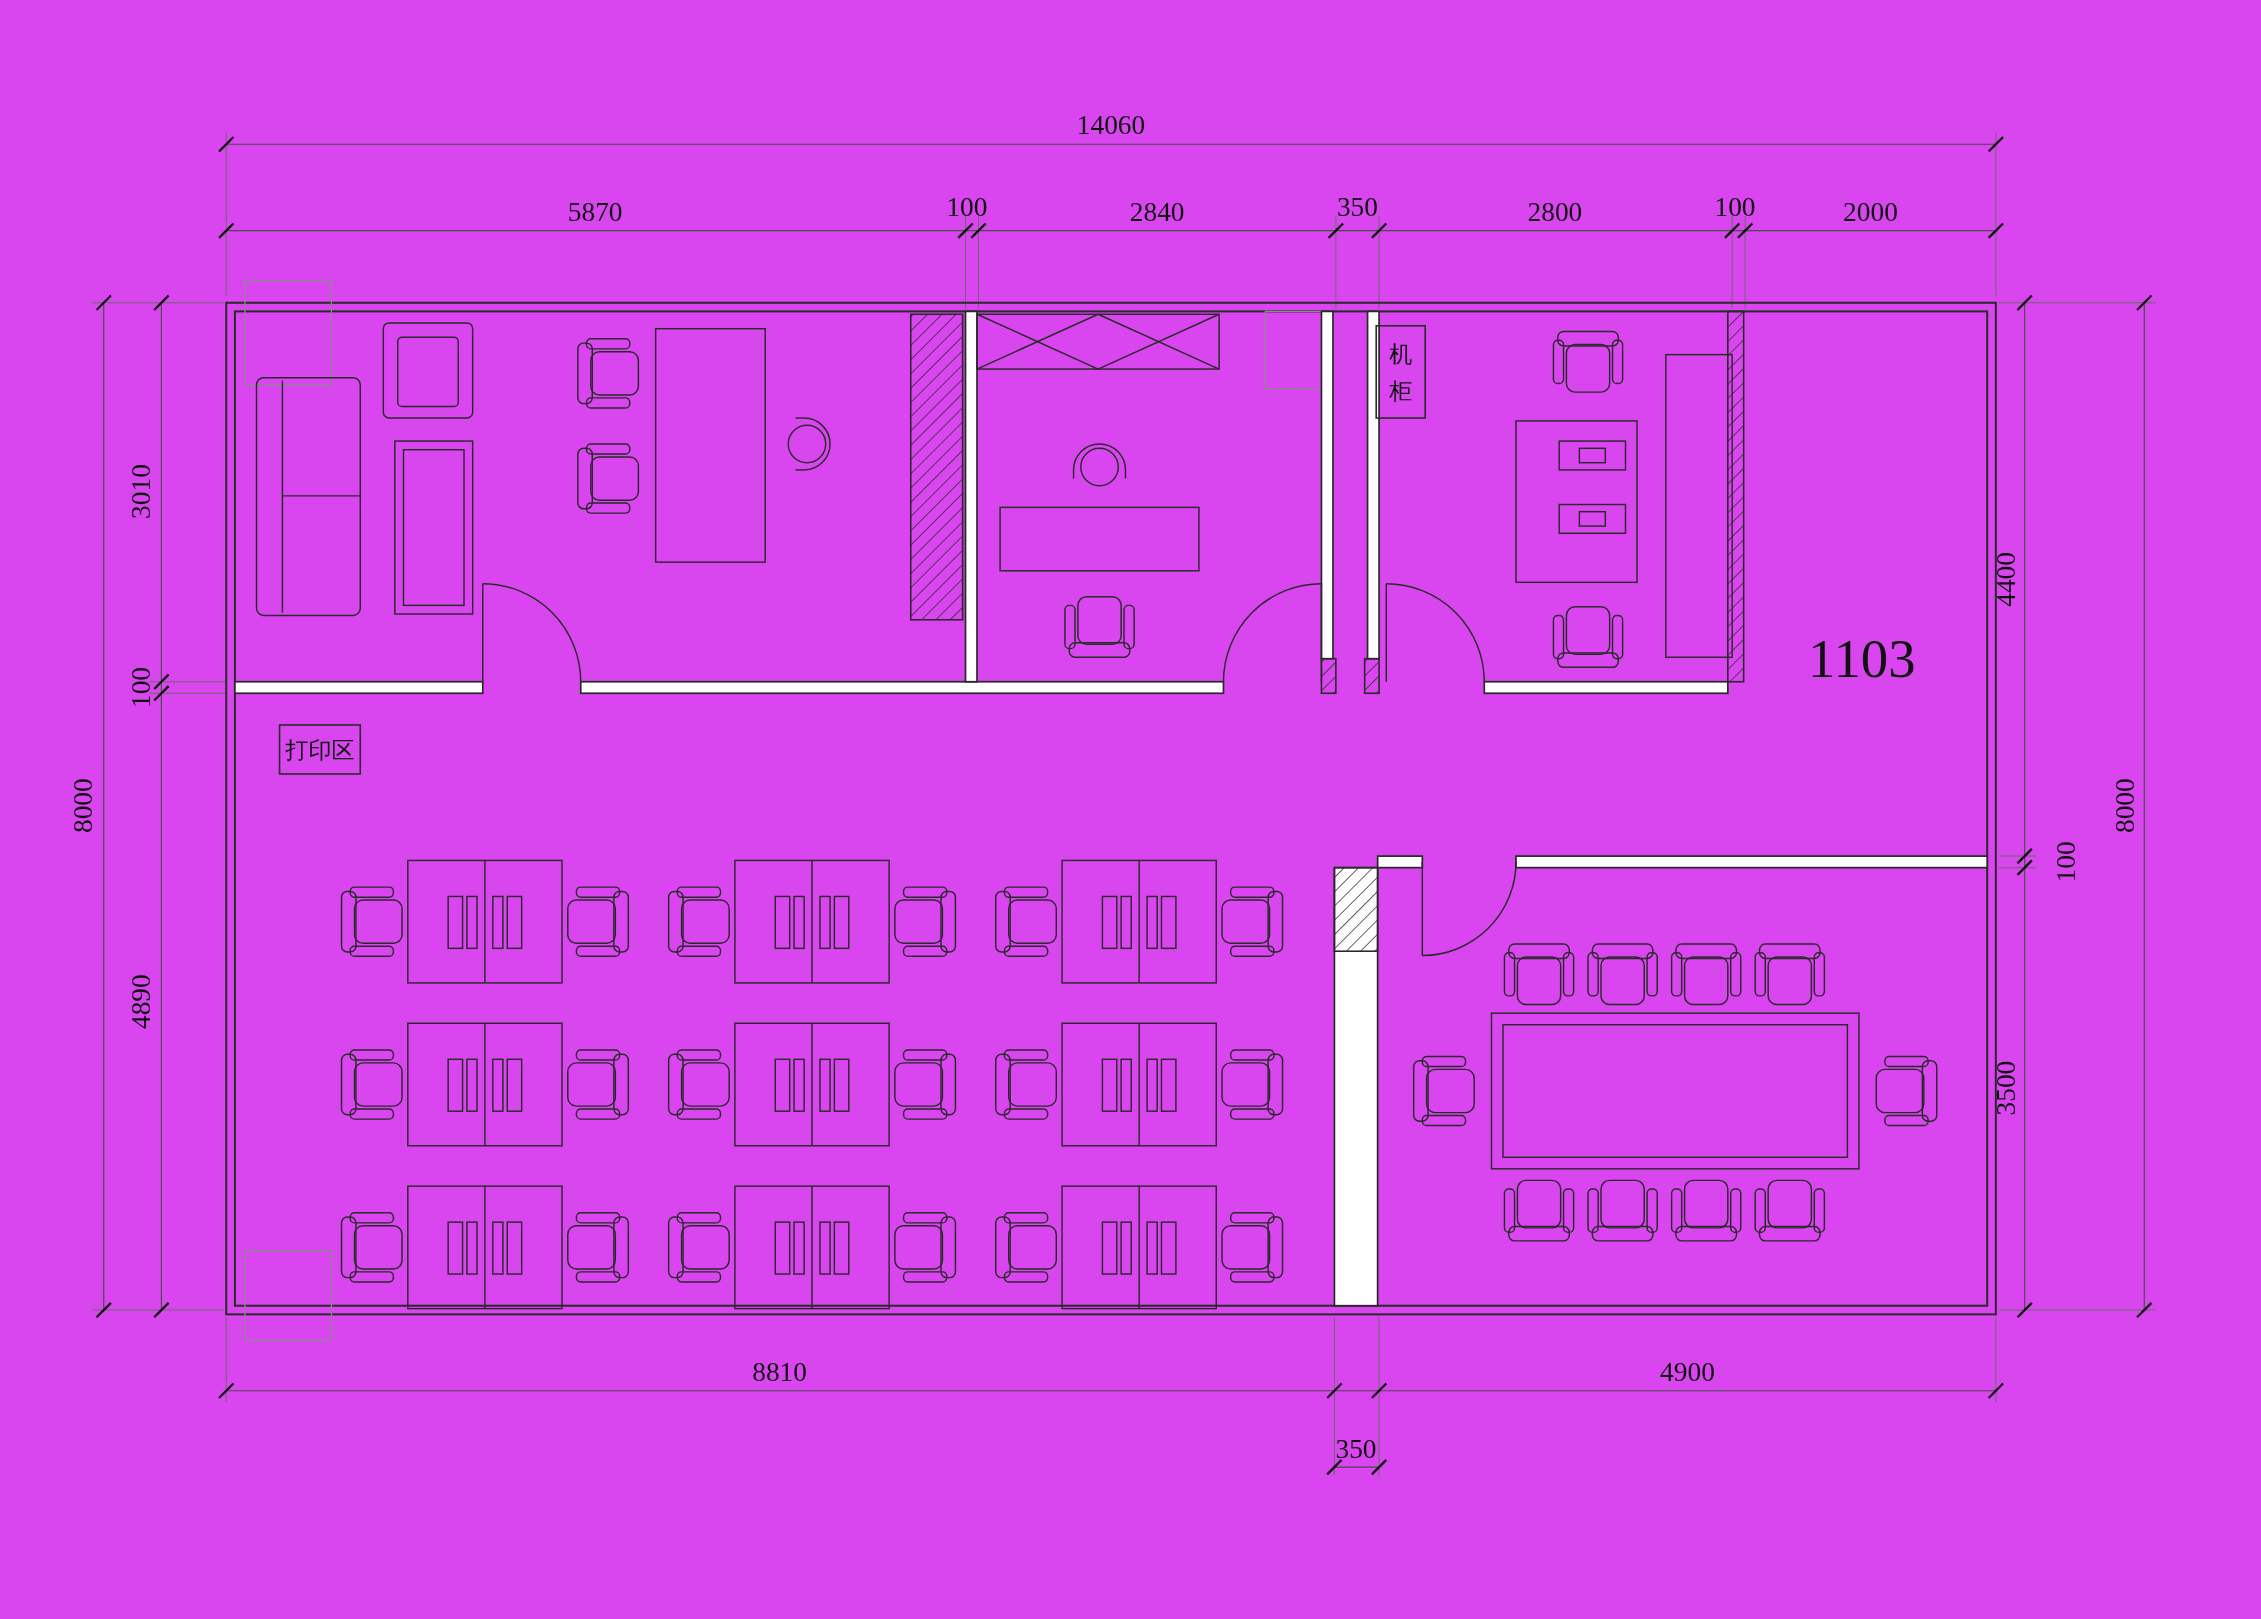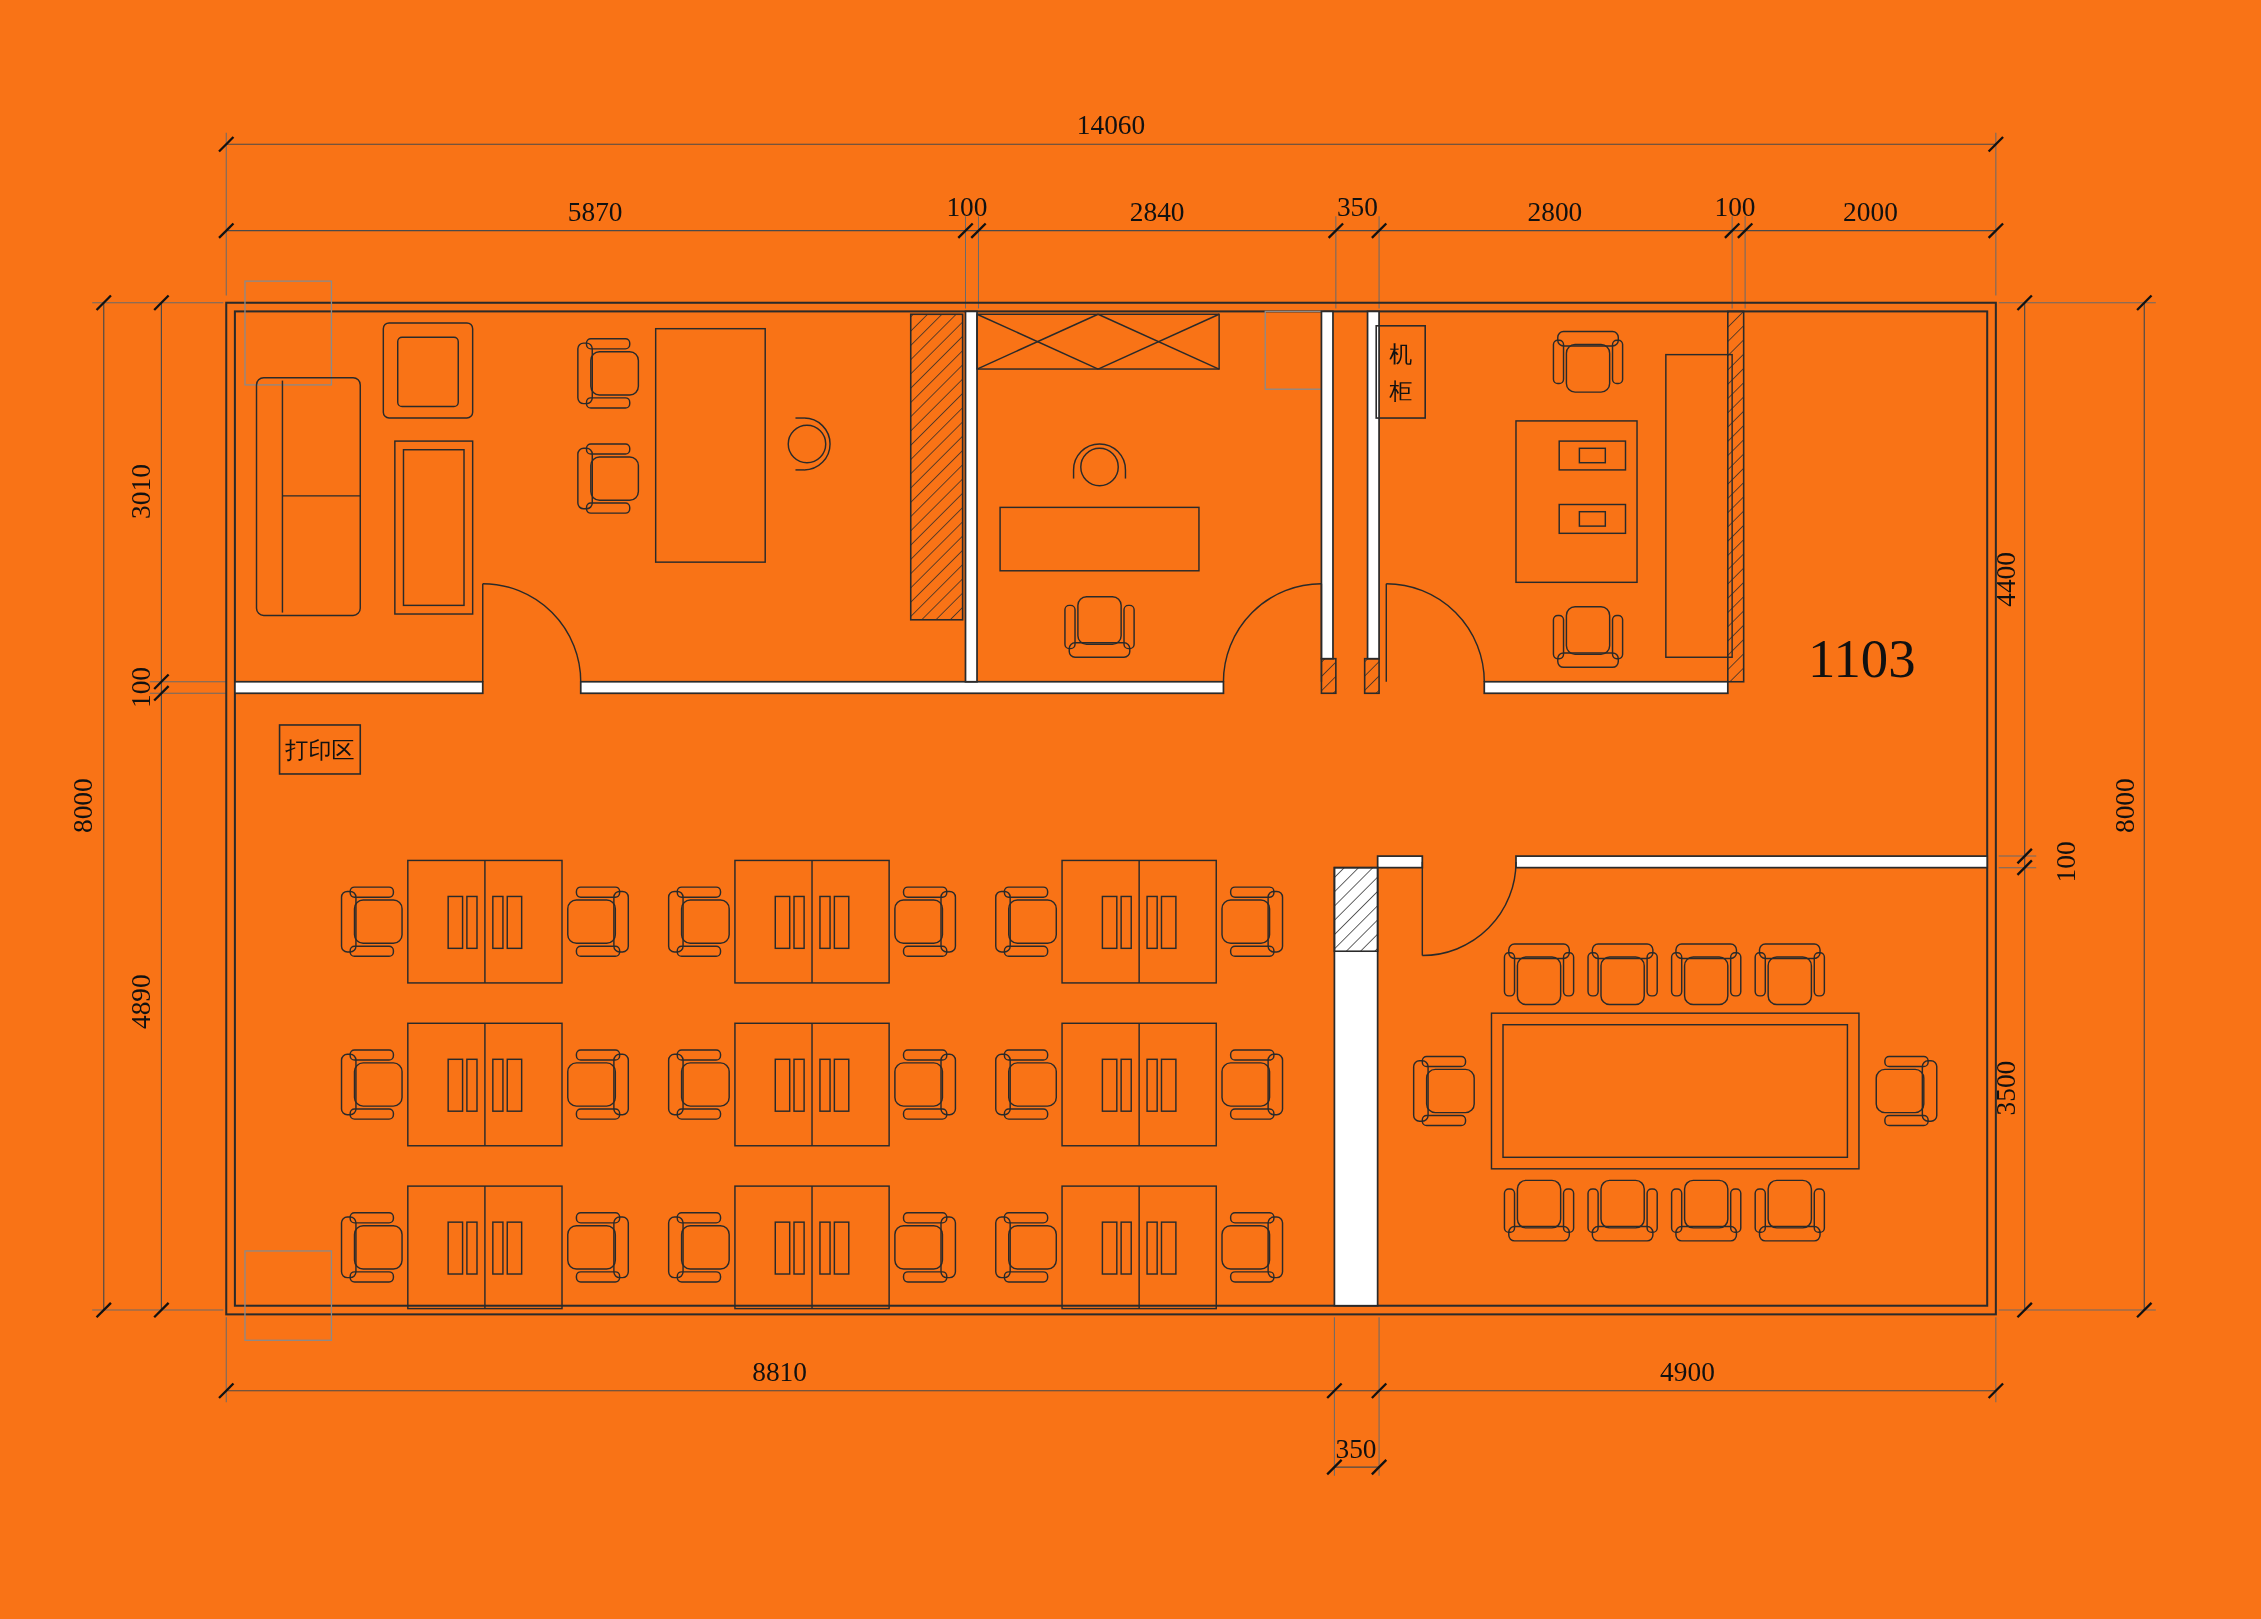--- a/index.html
+++ b/index.html
@@ -1,16 +1,16 @@
 <!DOCTYPE html>
 <html style="font-size:7.7px"><head>
 <meta charset="utf-8">
 <style>
   html,body{margin:0;padding:0;background:#ffffff;}
-  .canvas{width:2261px;height:1620px;background:#f97316;overflow:hidden;}
+  .canvas{width:2261px;height:1620px;background:#d946ef;overflow:hidden;}
   svg{display:block;font-family:"Liberation Serif",serif;}
   svg rect, svg line, svg path, svg circle{stroke:#2a2a2a;fill:none;stroke-width:1;}
   .wall{stroke-width:1.4;}
   .wallfill{fill:#ffffff;stroke-width:1.2;}
   .hatchfill{fill:url(#hatch);stroke-width:1.1;}
   .furn{stroke-width:1;}
   .lite{stroke:#8a8a8a;stroke-width:0.9;}
   .dim{stroke:#4a4a4a;stroke-width:0.8;}
   .ext{stroke:#6a6a6a;stroke-width:0.7;}
   .tick{stroke:#111111;stroke-width:1.6;}

